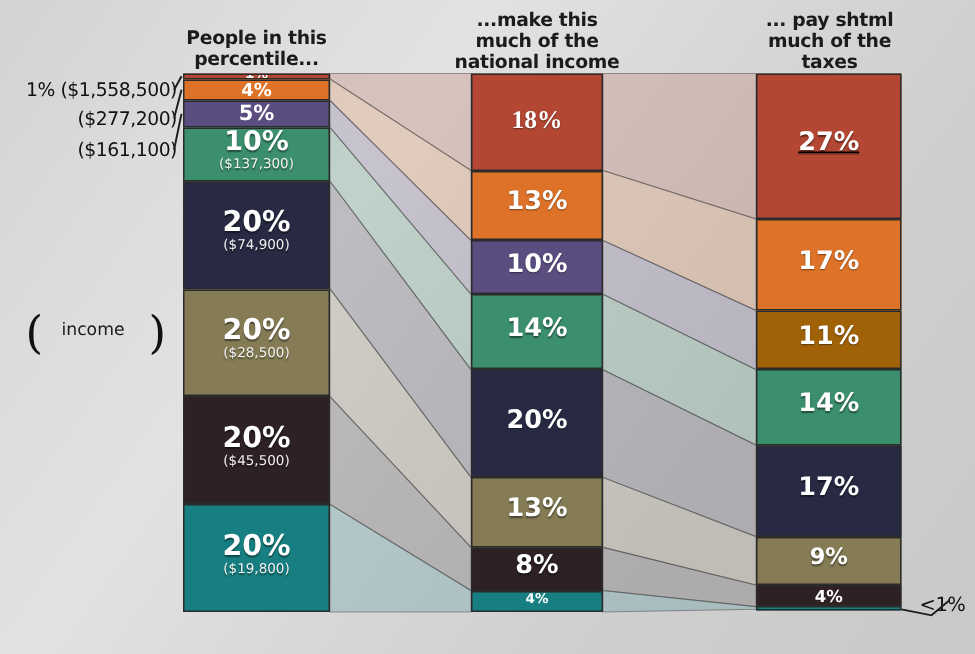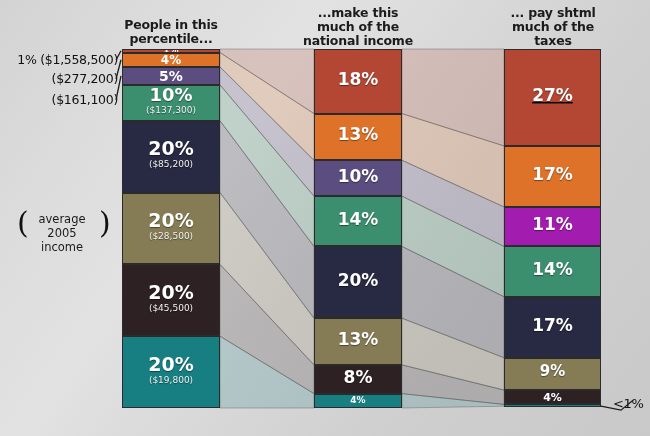--- a/index.html
+++ b/index.html
@@ -102,37 +102,37 @@
       </div>
       <div class="bar tiny" style="left: 122px; top: 66.95px; width: 98px; height: 17.95px; background: rgb(91, 77, 128); padding-bottom: 0px;">
         <div class="pct" style="font-size: 14px;">5%</div>
       </div>
       <div class="bar" style="left: 122px; top: 84.9px; width: 98px; height: 35.9px; background: rgb(59, 143, 110); padding-bottom: 4px;">
         <div class="pct" style="font-size: 18px;">10%</div>
         <div class="sub">($137,300)</div>
       </div>
       <div class="bar" style="left: 122px; top: 120.8px; width: 98px; height: 71.8px; background: rgb(39, 42, 66); padding-bottom: 4px;">
         <div class="pct" style="font-size: 19px;">20%</div>
-        <div class="sub">($85,200)</div>
+        <div class="sub">($74,900)</div>
       </div>
       <div class="bar" style="left: 122px; top: 192.6px; width: 98px; height: 71.8px; background: rgb(133, 124, 85); padding-bottom: 4px;">
         <div class="pct" style="font-size: 19px;">20%</div>
         <div class="sub">($28,500)</div>
       </div>
       <div class="bar" style="left: 122px; top: 264.4px; width: 98px; height: 71.8px; background: rgb(46, 33, 36); padding-bottom: 4px;">
         <div class="pct" style="font-size: 19px;">20%</div>
         <div class="sub">($45,500)</div>
       </div>
       <div class="bar" style="left: 122px; top: 336.2px; width: 98px; height: 71.8px; background: rgb(23, 127, 129); padding-bottom: 4px;">
         <div class="pct" style="font-size: 19px;">20%</div>
         <div class="sub">($19,800)</div>
       </div>
     </div>
   <div id="col-middle">
-      <div class="bar" style="left: 314px; top: 49px; width: 88px; height: 64.62px; background: rgb(179, 71, 51); padding-bottom: 4px;">
+      <div class="bar" style="left: 314px; top: 49px; width: 88px; height: 64.62px; background: rgb(179, 71, 51); padding-bottom: 4px; font-family: Liberation Serif, serif;">
         <div class="pct" style="font-size: 17px;">18%</div>
       </div>
       <div class="bar" style="left: 314px; top: 113.62px; width: 88px; height: 46.67px; background: rgb(221, 114, 40); padding-bottom: 4px;">
         <div class="pct" style="font-size: 17px;">13%</div>
       </div>
       <div class="bar" style="left: 314px; top: 160.29px; width: 88px; height: 35.9px; background: rgb(91, 77, 128); padding-bottom: 4px;">
         <div class="pct" style="font-size: 17px;">10%</div>
       </div>
       <div class="bar" style="left: 314px; top: 196.19px; width: 88px; height: 50.26px; background: rgb(59, 143, 110); padding-bottom: 4px;">
         <div class="pct" style="font-size: 17px;">14%</div>
@@ -150,21 +150,21 @@
         <div class="pct" style="font-size: 9px;">4%</div>
       </div>
     </div>
   <div id="col-right">
       <div class="bar" style="left: 504px; top: 49px; width: 97px; height: 96.93px; background: rgb(179, 71, 51); padding-bottom: 4px; text-decoration: underline;">
         <div class="pct" style="font-size: 17px;">27%</div>
       </div>
       <div class="bar" style="left: 504px; top: 145.93px; width: 97px; height: 61.03px; background: rgb(221, 114, 40); padding-bottom: 4px;">
         <div class="pct" style="font-size: 17px;">17%</div>
       </div>
-      <div class="bar" style="left: 504px; top: 206.96px; width: 97px; height: 39.49px; background: #a21caf; padding-bottom: 4px;">
+      <div class="bar" style="left: 504px; top: 206.96px; width: 97px; height: 39.49px; background: #a16207; padding-bottom: 4px;">
         <div class="pct" style="font-size: 17px;">11%</div>
       </div>
       <div class="bar" style="left: 504px; top: 246.45px; width: 97px; height: 50.26px; background: rgb(59, 143, 110); padding-bottom: 4px;">
         <div class="pct" style="font-size: 17px;">14%</div>
       </div>
       <div class="bar" style="left: 504px; top: 296.71px; width: 97px; height: 61.03px; background: rgb(39, 42, 66); padding-bottom: 4px;">
         <div class="pct" style="font-size: 17px;">17%</div>
       </div>
       <div class="bar" style="left: 504px; top: 357.74px; width: 97px; height: 32.31px; background: rgb(133, 124, 85); padding-bottom: 4px;">
         <div class="pct" style="font-size: 15px;">9%</div>
@@ -176,21 +176,20 @@
     </div>
 
   <div id="leader-labels">
       <div class="lead-label" style="right: 532px; top: 52px;">1% ($1,558,500)</div>
       <div class="lead-label" style="right: 532px; top: 71px;">($277,200)</div>
       <div class="lead-label" style="right: 532px; top: 92px;">($161,100)</div>
     </div>
 
   <div class="paren" style="left:17px;top:208px;">(</div>
   <div class="avg-note" style="left:24px;top:212px;width:76px;">
-    <div>average 2005</div>
     <div>income</div>
   </div>
   <div class="paren" style="left:99px;top:208px;">)</div>
 
   <div class="lt1" style="left:613px;top:396px;">&lt;1%</div>
 
 
 <svg width="650" height="436" viewBox="0 0 650 436" style="position: absolute; left: 0px; top: 0px;">
       <path d="M116,60 L121,50.795" stroke="#1c1c1c" stroke-width="1.3" fill="none"></path>
       <path d="M116,79 L121,59.77" stroke="#1c1c1c" stroke-width="1.3" fill="none"></path>

